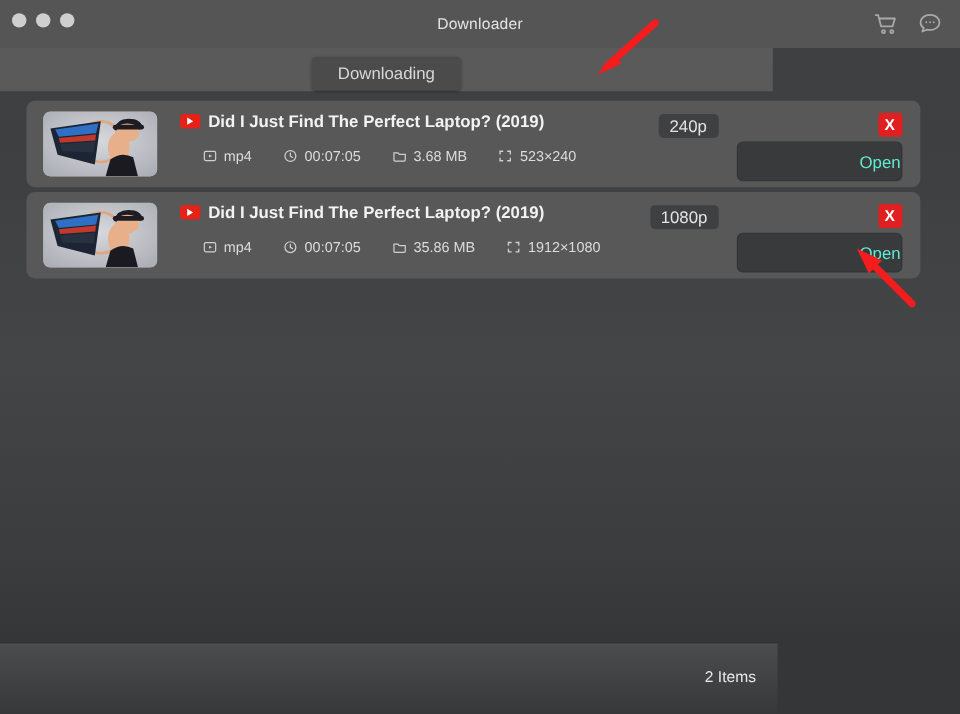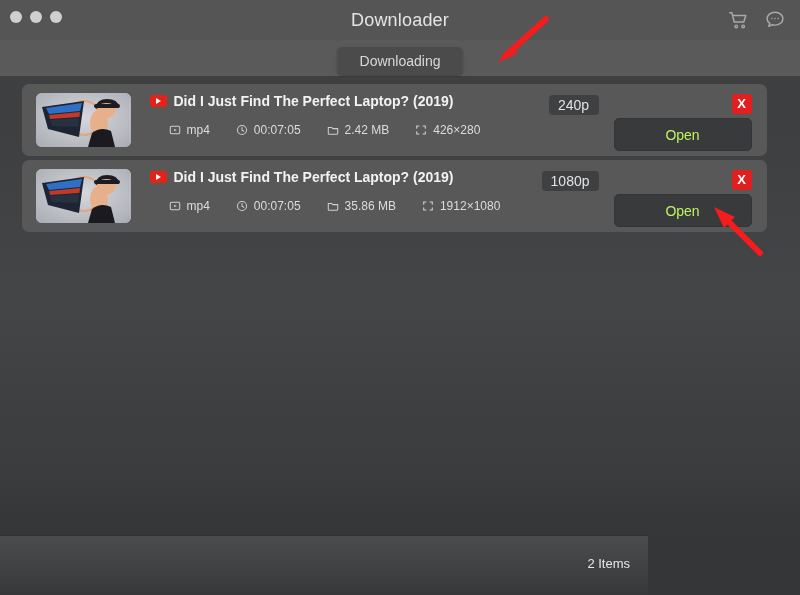--- a/index.html
+++ b/index.html
@@ -48,40 +48,40 @@
     background: #cfcfcf;
   }
 
   #window-title {
     position: absolute;
     left: 0; top: 0;
     width: 800px; height: 40px;
     line-height: 40px;
     text-align: center;
     color: #e4e4e4;
-    font-size: 18px;
+    font-size: 13px;
     letter-spacing: .2px;
     pointer-events: none;
   }
 
   #titlebar-actions {
     position: absolute;
     right: 14px; top: 9px;
     display: flex;
     align-items: center;
     gap: 14px;
   }
   .tb-icon { width: 22px; height: 22px; display: block; }
   .tb-icon svg { display: block; }
 
   
   #tabbar-wrap {
     position: absolute;
     left: 0; top: 40px;
-    width: 800px; height: 36px;
+    width: 644px; height: 36px;
     background: #5a5a5b;
   }
   #tabs {
     position: absolute;
     left: 50%;
     transform: translateX(-50%);
     top: 7px;
     display: flex;
     border-radius: 5px;
     overflow: hidden;
@@ -200,24 +200,24 @@
     cursor: pointer;
     user-select: none;
   }
 
   .open-btn {
     position: absolute;
     right: 15px; top: 34px;
     width: 138px; height: 33px;
     background: #393a3b;
     border-radius: 5px;
-    color: #bef264;
+    color: #5eead4;
     font-size: 14px;
     line-height: 33px;
-    text-align: center;
+    text-align: right;
     cursor: pointer;
     user-select: none;
     border: 1px solid #333435;
     margin-left: 16px;
   }
 
   
   #statusbar {
     position: absolute;
     left: 0; bottom: 0;
@@ -320,27 +320,27 @@
           <svg width="12" height="12" viewBox="0 0 14 14" fill="none" stroke="#cfcfcf" stroke-width="1.2">
             <circle cx="7" cy="7" r="5.3"></circle>
             <path d="M7 4.2 V7.2 L9.1 8.4" stroke-linecap="round"></path>
           </svg>
           <span>00:07:05</span>
         </span>
         <span class="meta-item">
           <svg width="12" height="12" viewBox="0 0 14 14" fill="none" stroke="#cfcfcf" stroke-width="1.2">
             <path d="M1.5 4 h4 l1.2 1.4 h5.8 v5.6 a1 1 0 0 1 -1 1 h-9 a1 1 0 0 1 -1 -1 z"></path>
           </svg>
-          <span>2.42 MB</span>
+          <span>3.68 MB</span>
         </span>
         <span class="meta-item">
           <svg width="12" height="12" viewBox="0 0 14 14" fill="none" stroke="#cfcfcf" stroke-width="1.3" stroke-linecap="round">
             <path d="M2 5 V2.4 H4.6 M9.4 2.4 H12 V5 M12 9 V11.6 H9.4 M4.6 11.6 H2 V9"></path>
           </svg>
-          <span>426×280</span>
+          <span>523×240</span>
         </span>
       </div>
 
       <div class="quality">240p</div>
       <div class="close-btn">X</div>
       <div class="open-btn">Open</div>
     </div>
 
     <div class="card">
       <div class="thumb">

